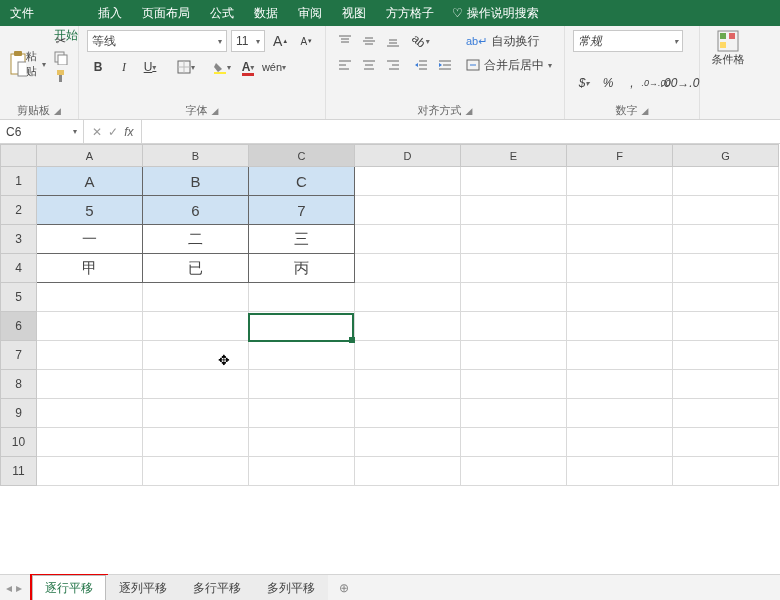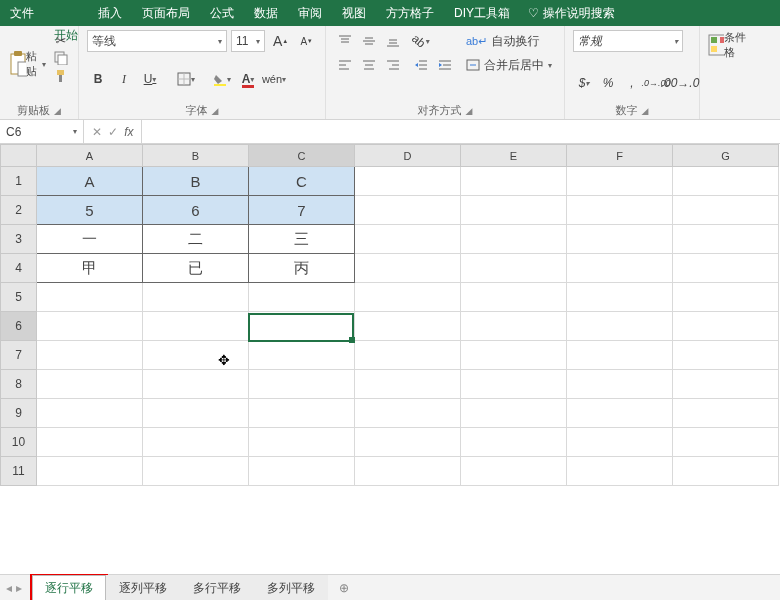--- a/index.html
+++ b/index.html
@@ -9,39 +9,39 @@
 .tabbar .tab.active{background:#f9a8d4;color:#217346;margin-top:35px;}
 .tabbar .lightbulb{display:flex;align-items:center;gap:4px;padding:0 8px;}
 .ribbon{height:94px;background:#f3f3f3;border-bottom:1px solid #d4d4d4;display:flex;overflow:hidden;}
 .group{border-right:1px solid #e0e0e0;padding:4px 8px 2px;display:flex;flex-direction:column;justify-content:space-between;height:94px;}
 .group-body{display:flex;gap:6px;align-items:flex-start;}
 .group-label{text-align:center;font-size:11px;color:#666;padding-top:2px;display:flex;justify-content:center;align-items:center;gap:4px;}
 .group-label .launcher{font-size:9px;color:#888;}
 .big-btn{display:flex;flex-direction:row;align-items:center;justify-content:center;width:38px;height:68px;font-size:11px;color:#444;}
 .clip-icons{display:flex;flex-direction:column;gap:2px;padding-top:2px;}
 .clip-icons .ico{width:18px;height:16px;display:flex;align-items:center;justify-content:center;font-size:13px;}
-.font-col{display:flex;flex-direction:column;gap:16px;}
+.font-col{display:flex;flex-direction:column;gap:4px;}
 .font-row{display:flex;gap:4px;align-items:center;}
 .combo{border:1px solid #c8c8c8;background:#fff;height:22px;display:flex;align-items:center;padding:0 4px;font-size:12px;color:#444;}
 .combo.fontname{width:140px;justify-content:space-between;}
 .combo.fontsize{width:34px;justify-content:space-between;}
 .caret{font-size:8px;color:#666;}
 .small-btn{width:22px;height:22px;display:flex;align-items:center;justify-content:center;font-size:12px;color:#444;}
 .small-btn .sub{font-size:7px;margin-left:1px;}
 .font-b{font-weight:bold;}
 .font-i{font-style:italic;font-family:Georgia,serif;}
 .font-u{text-decoration:underline;}
 .align-grid{display:grid;grid-template-columns:repeat(3,22px);grid-template-rows:repeat(2,22px);gap:2px;}
 .align-col2{display:flex;flex-direction:column;gap:2px;}
 .indent-row{display:flex;gap:2px;}
 .wrap-btn{display:flex;align-items:center;gap:4px;height:22px;padding:0 4px;font-size:12px;}
 .num-col{display:flex;flex-direction:column;gap:20px;font-style:italic;}
 .num-row{display:flex;gap:2px;}
 .combo.numfmt{width:110px;justify-content:space-between;}
-.cf-btn{display:flex;flex-direction:row;align-items:center;width:40px;font-size:11px;}
+.cf-btn{display:flex;flex-direction:column;align-items:center;width:40px;font-size:11px;}
 .fx-bar{height:24px;border-bottom:1px solid #d4d4d4;display:flex;align-items:center;background:#fff;}
 .namebox{width:84px;height:100%;border-right:1px solid #d4d4d4;display:flex;align-items:center;padding:0 6px;justify-content:space-between;font-size:12px;}
 .fx-icons{display:flex;align-items:center;gap:6px;padding:0 8px;border-right:1px solid #d4d4d4;height:100%;}
 .fx-icons span{color:#999;font-size:12px;}
 .fx-input{flex:1;padding:0 6px;}
 .sheet-area{position:relative;height:430px;overflow:hidden;background:#fff;}
 table.grid{border-collapse:collapse;table-layout:fixed;}
 .grid th,.grid td{border:1px solid #d9d9d9;font-size:11px;color:#444;text-align:center;}
 .grid thead th{background:#e6e6e6;height:22px;font-weight:normal;border-color:#c8c8c8;}
 .grid tbody th{background:#e6e6e6;width:36px;height:29px;font-weight:normal;border-color:#c8c8c8;font-size:12px;}
@@ -69,21 +69,20 @@
 <div class="tabbar">
   <div class="tab">文件</div>
   <div class="tab active">开始</div>
   <div class="tab">插入</div>
   <div class="tab">页面布局</div>
   <div class="tab">公式</div>
   <div class="tab">数据</div>
   <div class="tab">审阅</div>
   <div class="tab">视图</div>
   <div class="tab">方方格子</div>
-  <div class="tab">DIY工具箱</div>
   <div class="lightbulb">
     <span>♡</span>
     <span>操作说明搜索</span>
   </div>
 </div>
 
 <div class="ribbon">
 
   <div class="group">
     <div class="group-body">

